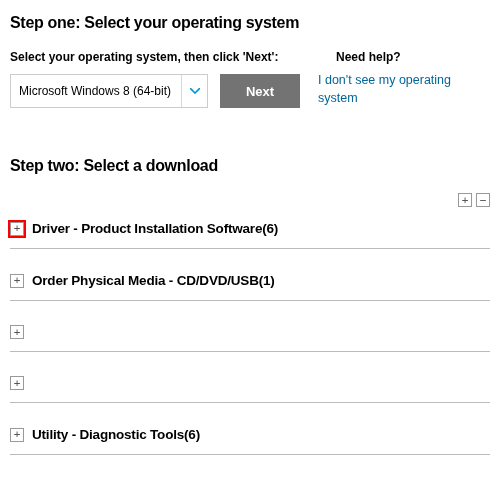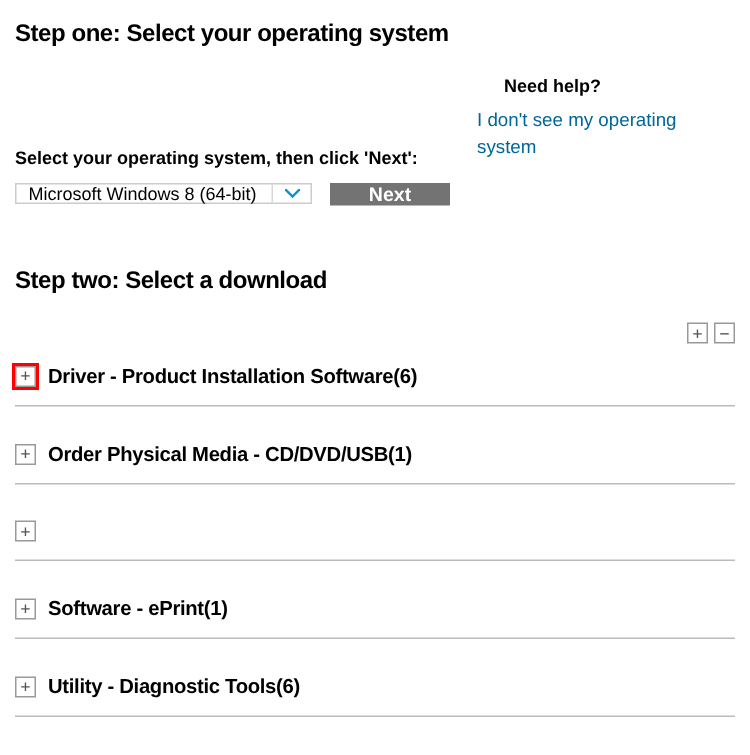--- a/index.html
+++ b/index.html
@@ -14,35 +14,35 @@
       font-size: 16px;
       font-weight: 800;
       font-stretch: condensed;
       letter-spacing: -0.3px;
       margin-bottom: 18px;
     }
     .step1-row {
       display: flex;
       gap: 18px;
     }
-    .os-col { flex: 0 0 290px; margin-top: 48px; }
+    .os-col { flex: 0 0 290px; }
     .help-col { flex: 1; }
     .sub-label {
       font-size: 12px;
       font-weight: 700;
       margin-bottom: 10px;
     }
     .os-select-row {
       display: flex;
       align-items: stretch;
       gap: 12px;
     }
     .os-select {
       flex: 1;
-      height: 14px;
+      height: 34px;
       border: 1px solid #ccc;
       display: flex;
       align-items: center;
       justify-content: space-between;
       padding: 0 0 0 8px;
       font-size: 12px;
       cursor: pointer;
     }
     .os-select .select-text {
       flex: 1;
@@ -165,21 +165,20 @@
   <div class="gap-spacer"></div>
 
   <div class="download-row">
     <span class="row-toggle">+</span>
   </div>
 
   <div class="gap-spacer"></div>
 
   <div class="download-row">
     <span class="row-toggle">+</span>
-    <span class="row-label">Software - ePrint(1)</span>
   </div>
 
   <div class="gap-spacer"></div>
 
   <div class="download-row">
     <span class="row-toggle">+</span>
     <span class="row-label">Utility - Diagnostic Tools(6)</span>
   </div>
 </div>
 

